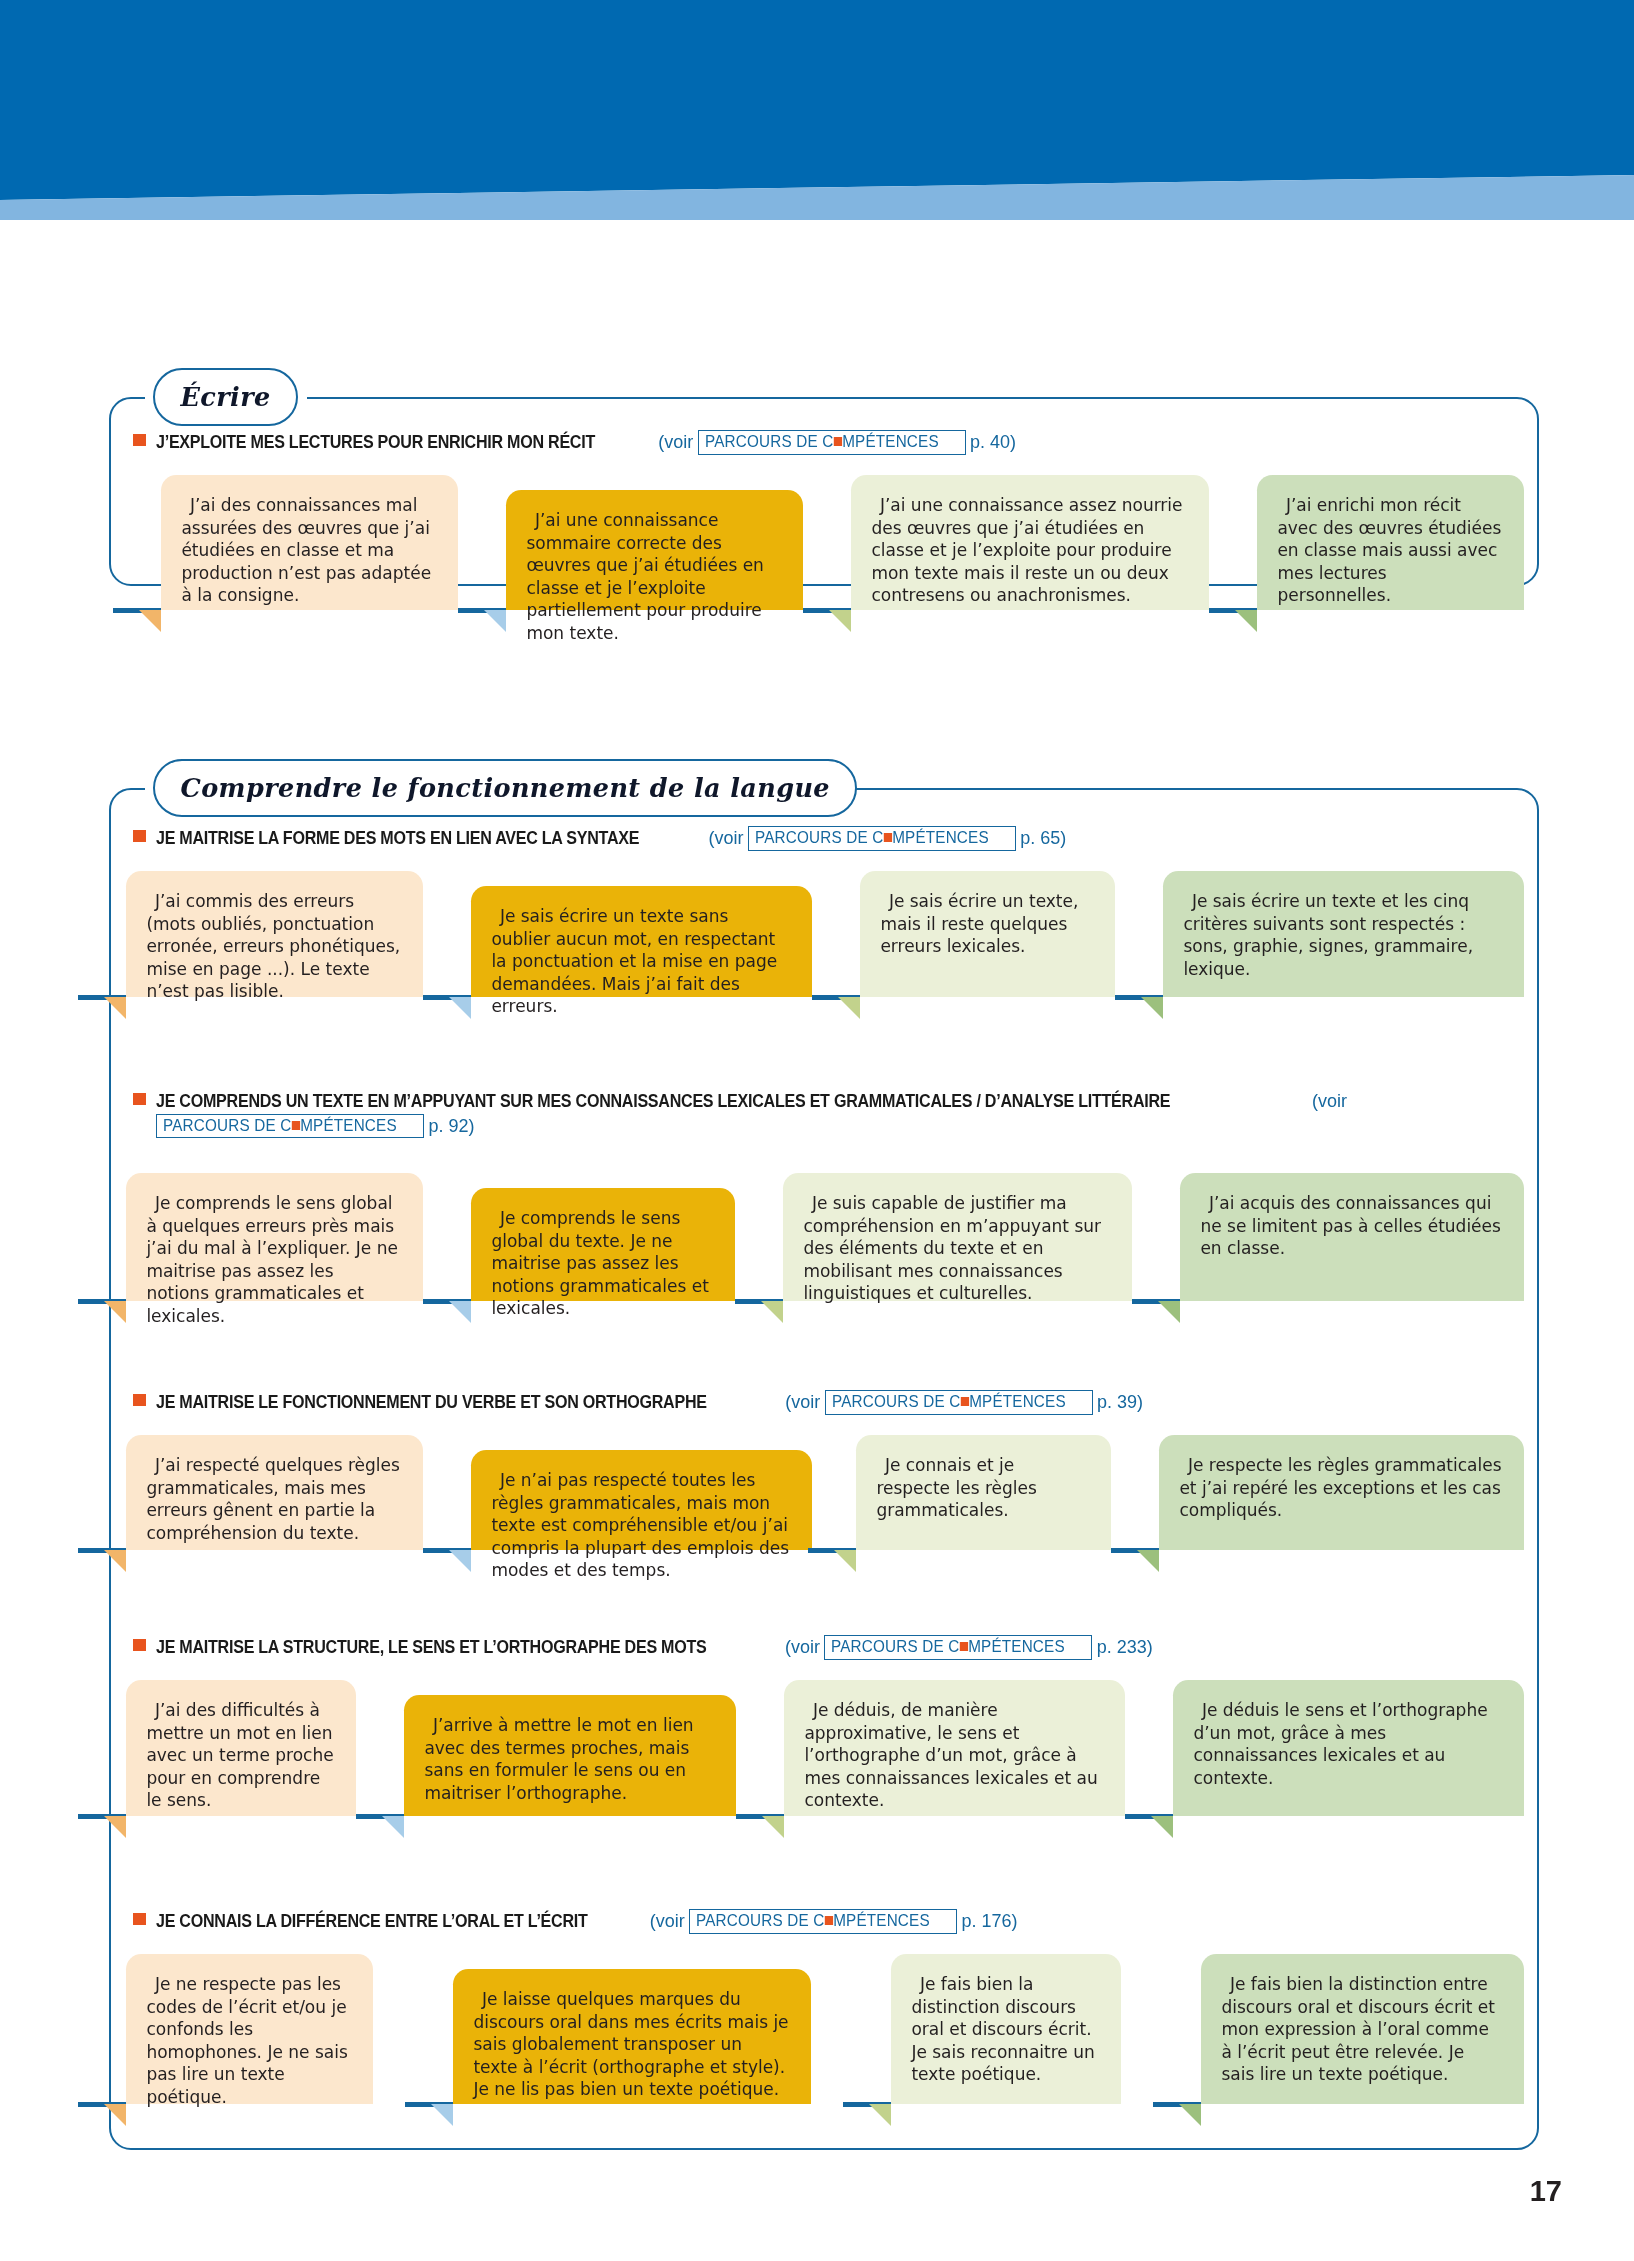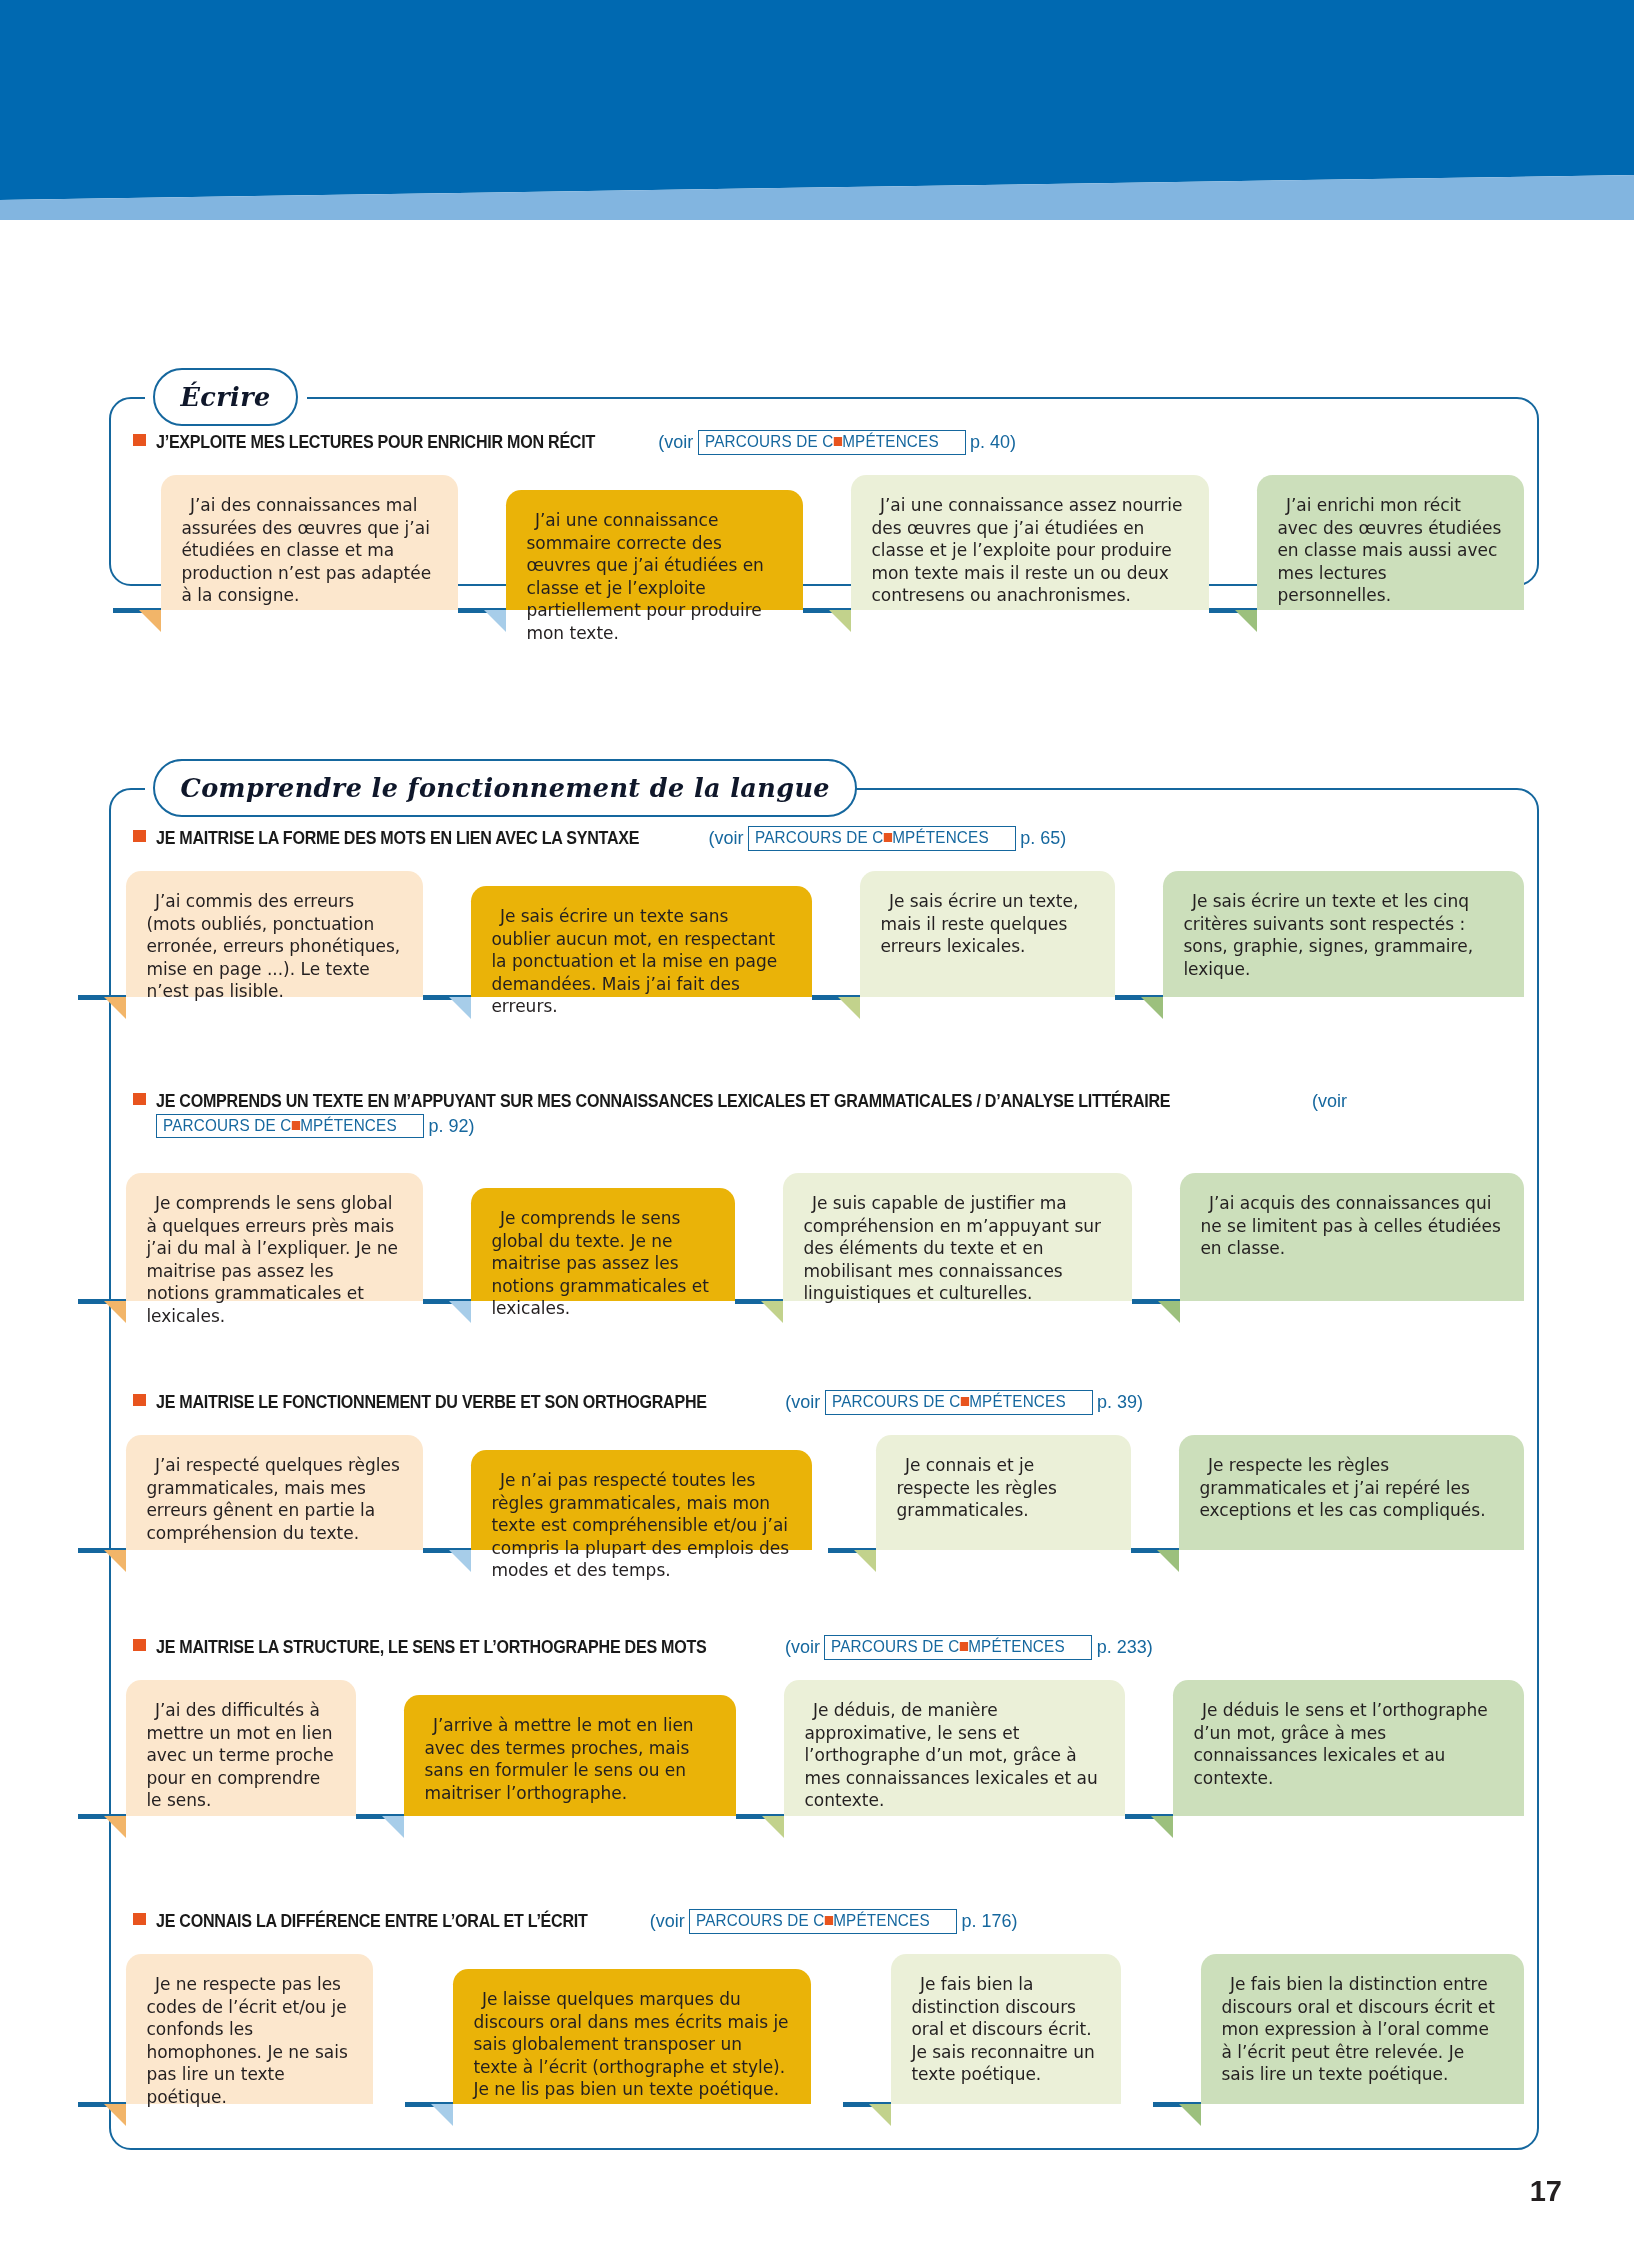--- a/index.html
+++ b/index.html
@@ -299,21 +299,21 @@
         <span class="bullet"></span><span class="comp-title">JE MAITRISE LE FONCTIONNEMENT DU VERBE ET SON ORTHOGRAPHE</span><span class="comp-ref"><span>(voir</span><span class="pc-box"><span class="pc-text"><span>PARCOURS DE C</span><span class="pc-sq"></span><span>MPÉTENCES</span></span></span><span>p. 39)</span></span>
       </span>
     </div>
     <div class="boxrow" style="top:647px; height:115px;">
       <div class="lvlbox c1" style="flex:0 0 297px;">
         <div class="txt">J’ai respecté quelques règles grammaticales, mais mes erreurs gênent en partie la compréhension du texte.</div>
       </div>
       <div class="lvlbox c2" style="flex:0 0 341px; margin-left:48px;">
         <div class="txt">Je n’ai pas respecté toutes les règles grammaticales, mais mon texte est compréhensible et/ou j’ai compris la plupart des emplois des modes et des temps.</div>
       </div>
-      <div class="lvlbox c3" style="flex:0 0 255px; margin-left:64px;">
+      <div class="lvlbox c3" style="flex:0 0 255px; margin-left:44px;">
         <div class="txt">Je connais et je respecte les règles grammaticales.</div>
       </div>
       <div class="lvlbox c4" style="flex:1 1 auto; margin-left:48px;">
         <div class="txt">Je respecte les règles grammaticales et j’ai repéré les exceptions et les cas compliqués.</div>
       </div>
     </div>
 
     <div class="comp" style="top:846px;">
       <span class="comp-line">
         <span class="bullet"></span><span class="comp-title">JE MAITRISE LA STRUCTURE, LE SENS ET L’ORTHOGRAPHE DES MOTS</span><span class="comp-ref"><span>(voir</span><span class="pc-box"><span class="pc-text"><span>PARCOURS DE C</span><span class="pc-sq"></span><span>MPÉTENCES</span></span></span><span>p. 233)</span></span>

